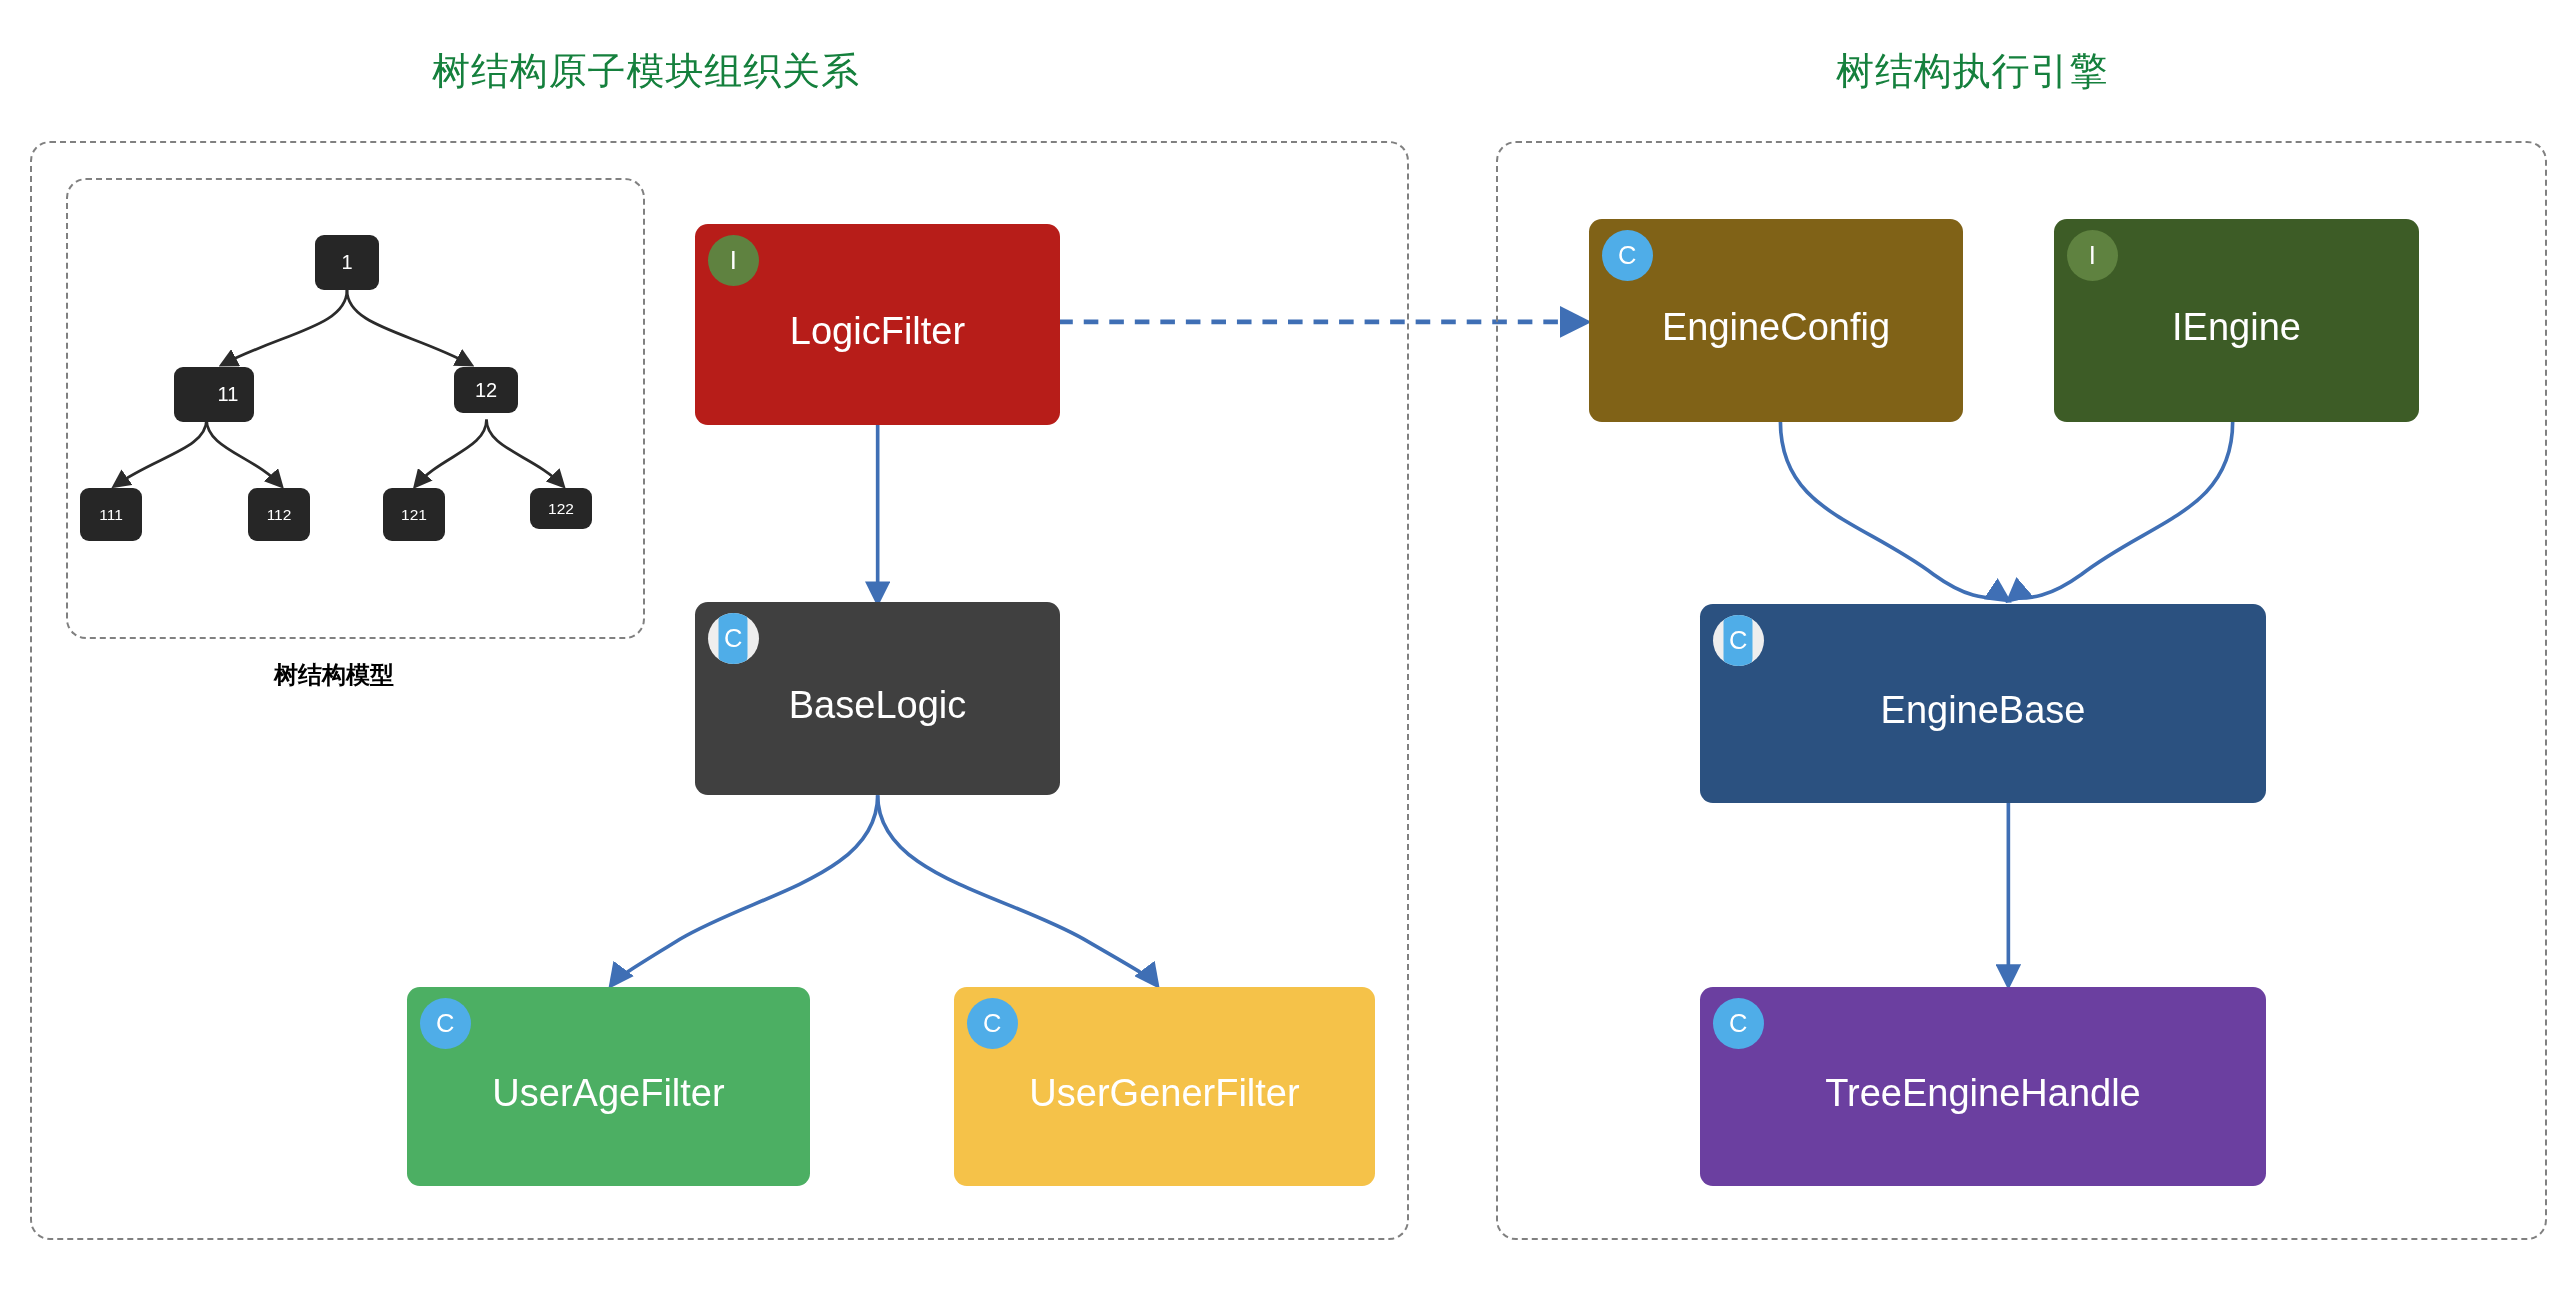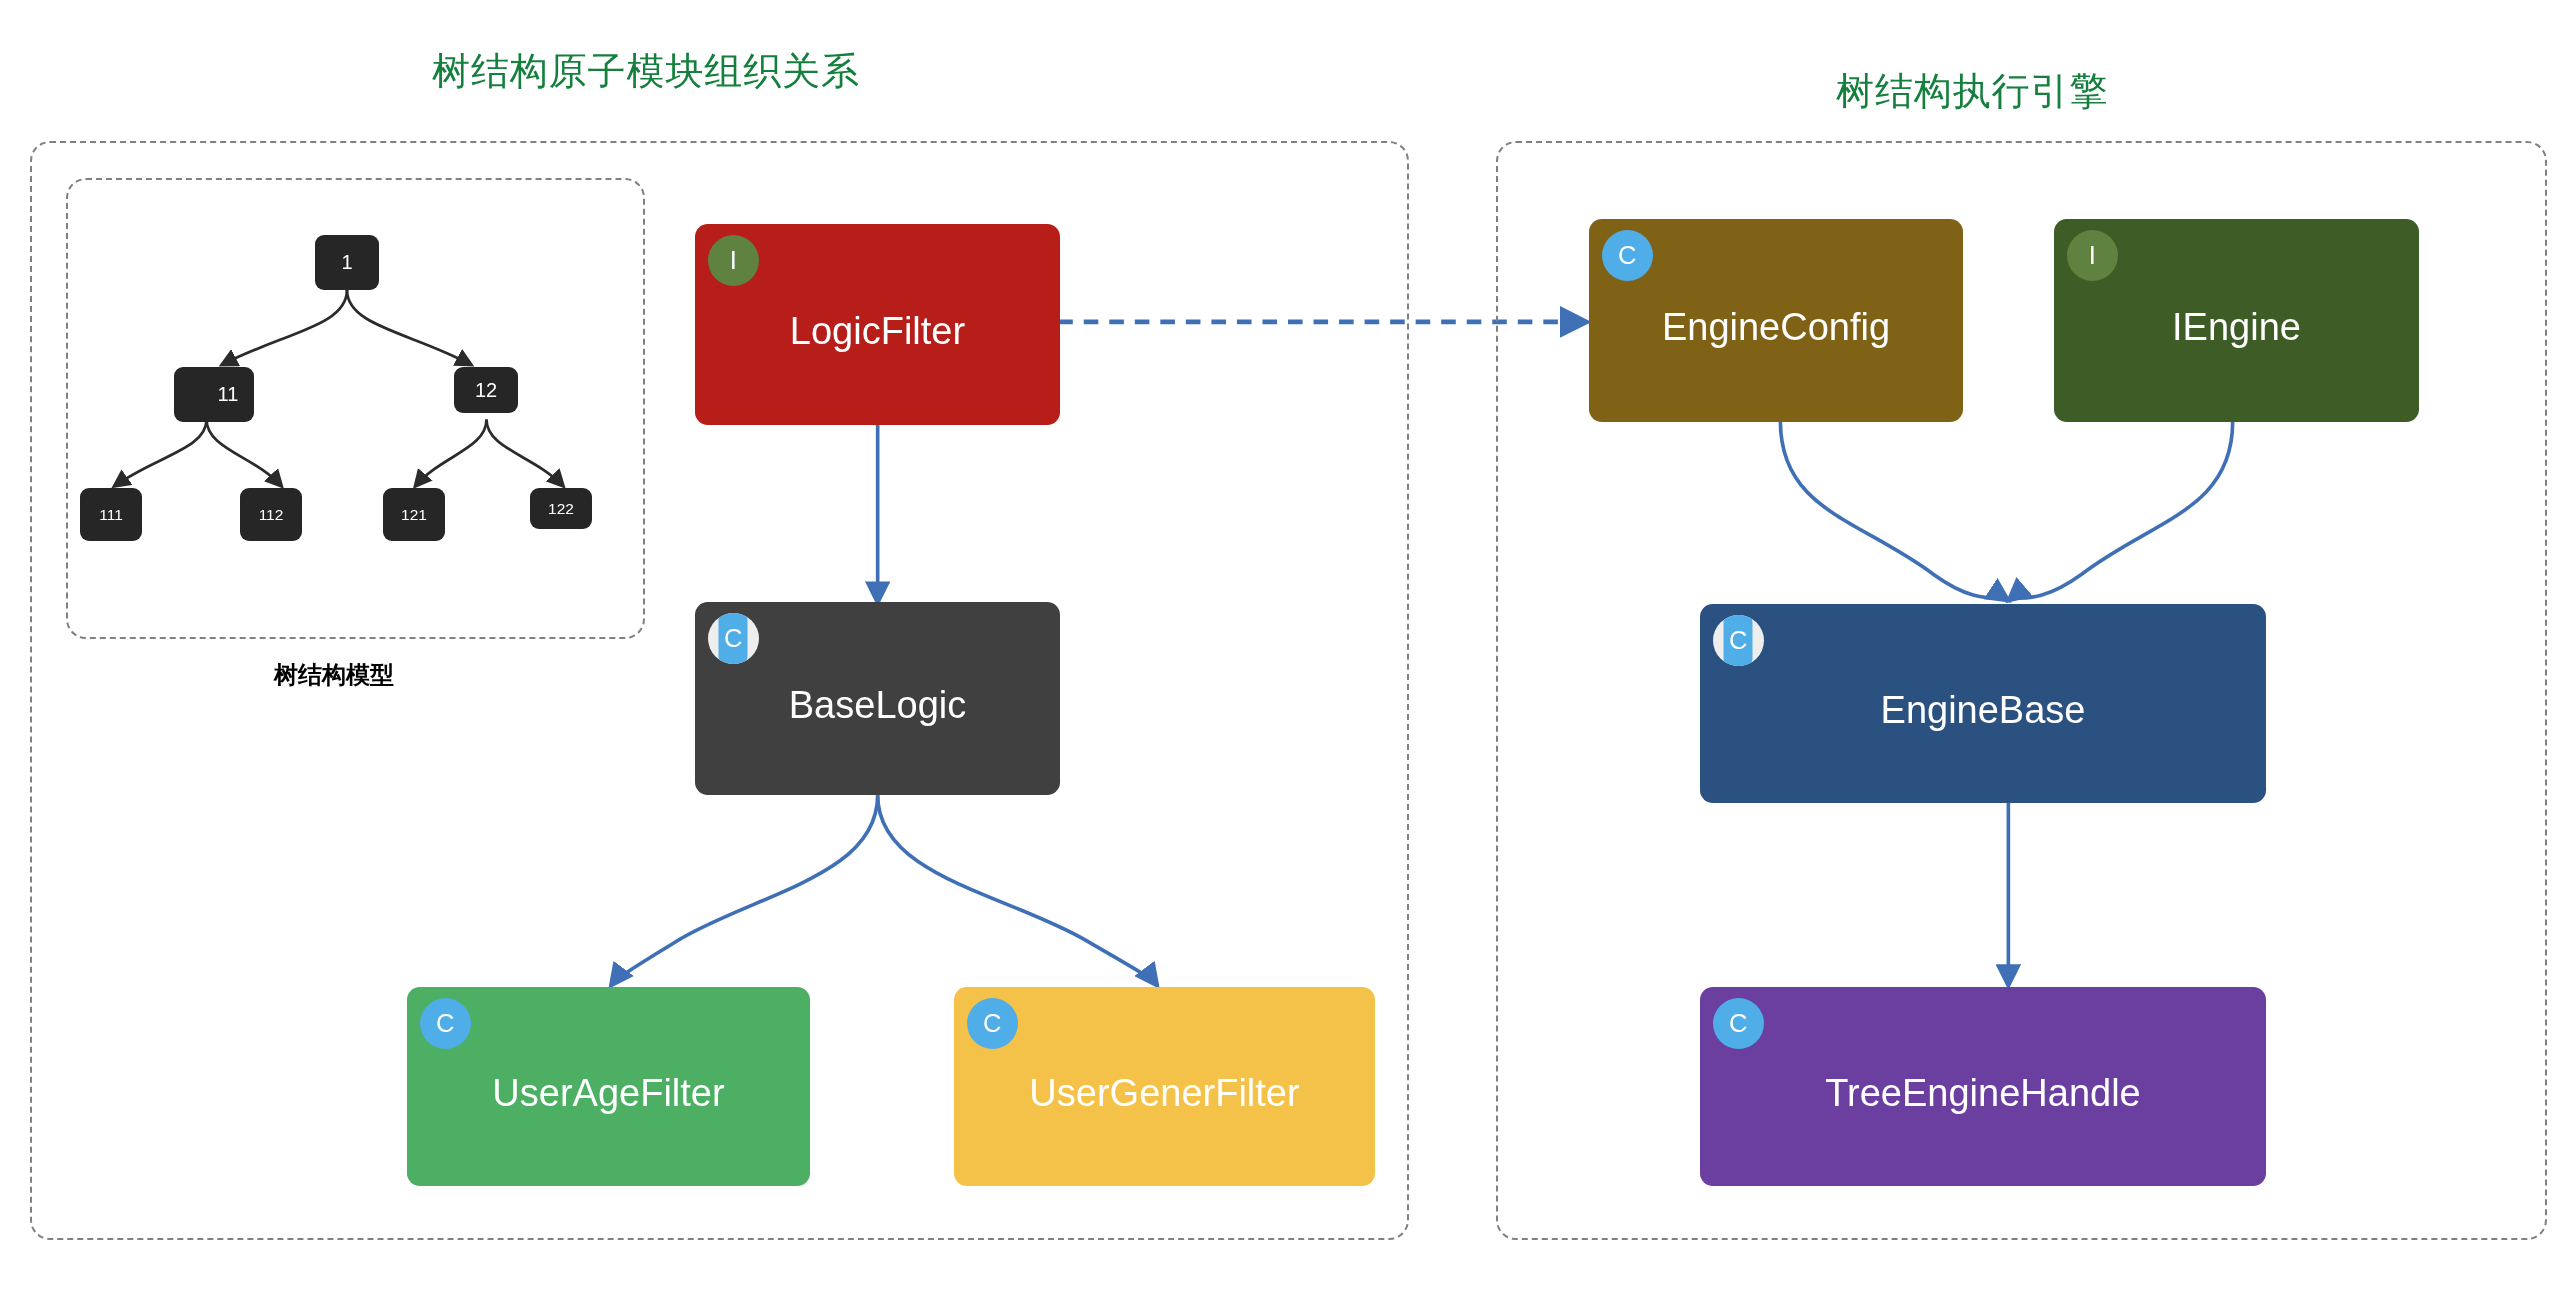--- a/index.html
+++ b/index.html
@@ -148,41 +148,41 @@
 
   <path d="M 1952,462 C 1952,560 2040,570 2120,630 C 2170,666 2192,652 2201,658" stroke="#3f6fb5" stroke-width="4" fill="none" marker-end="url(#arrBlue)"></path>
 
   <path d="M 2448,462 C 2448,560 2360,570 2282,630 C 2232,666 2210,652 2203,658" stroke="#3f6fb5" stroke-width="4" fill="none" marker-end="url(#arrBlue)"></path>
 
   <path d="M 2202,880 L 2202,1080" stroke="#3f6fb5" stroke-width="4" fill="none" marker-end="url(#arrBlue)"></path>
 </svg>
 
 <div class="panel-title" style="left:432px; top:46px;">树结构原子模块组织关系</div>
 
-<div class="panel-title" style="left:1836px; top:46px;margin-top:20px;">树结构执行引擎</div>
+<div class="panel-title" style="left:1836px; top:46px;">树结构执行引擎</div>
 
 <div class="panel" style="left:30px; top:141px; width:1379px; height:1099px;"></div>
 
 <div class="panel" style="left:66px; top:178px; width:579px; height:461px;"></div>
 
 <div class="subpanel-label" style="left:274px; top:659px;text-align:center;">树结构模型</div>
 
 <div class="tnode" style="left:315px; top:235px; width:64px; height:55px;">
   <span>1</span>
 </div>
 <div class="tnode" style="left:174px; top:367px; width:80px; height:55px;padding-left:28px;">
   <span>11</span>
 </div>
 <div class="tnode" style="left:454px; top:367px; width:64px; height:46px;">
   <span>12</span>
 </div>
 <div class="tnode small" style="left:80px; top:488px; width:62px; height:53px;">
   <span>111</span>
 </div>
-<div class="tnode small" style="left:240px; top:488px; width:62px; height:53px;">
+<div class="tnode small" style="left:248px; top:488px; width:62px; height:53px;">
   <span>112</span>
 </div>
 <div class="tnode small" style="left:383px; top:488px; width:62px; height:53px;">
   <span>121</span>
 </div>
 <div class="tnode small" style="left:530px; top:488px; width:62px; height:41px;">
   <span>122</span>
 </div>
 
 <div class="node" style="left:695px; top:224px; width:365px; height:201px; background:#b71d19;">

